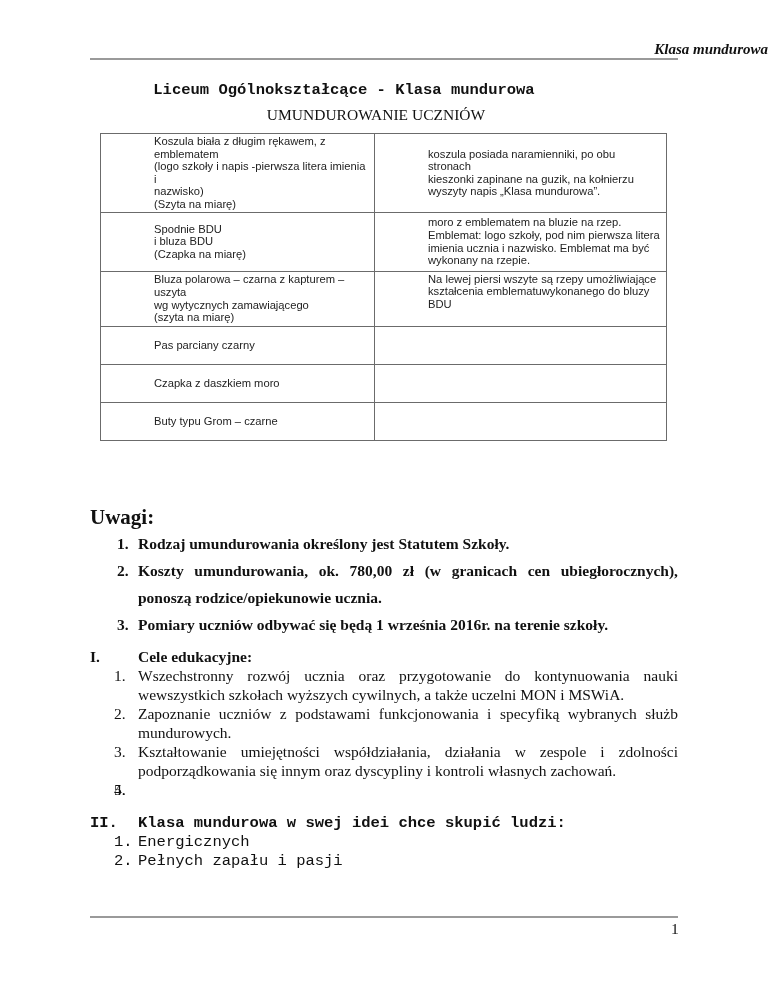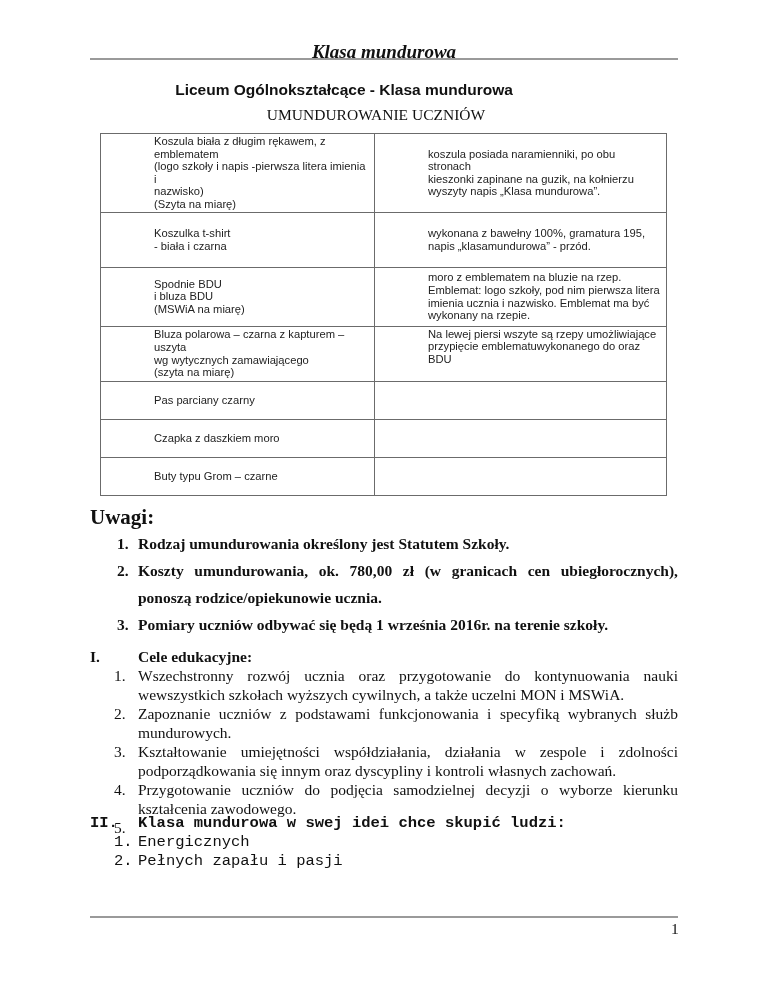--- a/index.html
+++ b/index.html
@@ -1,25 +1,25 @@
 <!DOCTYPE html>
 <html><head>
   <meta charset="utf-8">
   <style>
     html, body { margin: 0; padding: 0; background: #ffffff; }
     body { width: 768px; height: 994px; position: relative; overflow: hidden; color: #111; }
 
-    .header-title { position: absolute; left: 0; width: 768px; top: 41px; text-align: center;
-      font-family: "Liberation Serif", serif; font-style: italic; font-weight: bold; font-size: 19px; }
+    .header-title { position: absolute; left: 0; width: 768px; top: 41px; text-align: right;
+      font-family: "Liberation Serif", serif; font-style: italic; font-weight: bold; font-size: 15px; }
     .rule { position: absolute; left: 90px; width: 588px; height: 2px; background: #9a9a9a; }
     .rule.top { top: 58px; }
     .rule.bottom { top: 916px; }
 
     .doc-title { position: absolute; left: 0; width: 688px; top: 81px; text-align: center;
-      font-family: Liberation Sans, sans-serif; font-weight: bold; font-size: 15.5px; }
+      font-family: Liberation Mono, monospace; font-weight: bold; font-size: 15.5px; }
     .doc-subtitle { position: absolute; left: 0; width: 752px; top: 106px; text-align: center;
       font-family: "Liberation Serif", serif; font-size: 15.5px; }
 
     table.uniform { position: absolute; left: 100px; top: 133px; width: 567px; border-collapse: collapse;
       font-family: "Liberation Sans", sans-serif; font-size: 11.2px; line-height: 12.6px; color: #222; }
     table.uniform td { border: 1px solid #6b6b6b; vertical-align: middle; padding: 1px 5px 1px 5px; }
     table.uniform td.c1 { width: 263px; }
     table.uniform tr.r0 td { height: 66px; }
     table.uniform tr.r1 td { height: 52px; }
     table.uniform tr.r2 td { height: 56px; }
@@ -64,52 +64,42 @@
           <span class="cell-line">(logo szkoły i napis -pierwsza litera imienia i</span>
           <span class="cell-line">nazwisko)</span>
           <span class="cell-line">(Szyta na miarę)</span>
         </td>
         <td class="c2">
           <span class="cell-line">koszula posiada naramienniki, po obu stronach</span>
           <span class="cell-line">kieszonki zapinane na guzik, na kołnierzu</span>
           <span class="cell-line">wyszyty napis „Klasa mundurowa”.</span>
         </td>
       </tr>
-      <tr class="r1">
-        <td class="c1">
-          <span class="cell-line">Koszulka t-shirt</span>
-          <span class="cell-line">- biała i czarna</span>
-        </td>
-        <td class="c2">
-          <span class="cell-line">wykonana z bawełny 100%, gramatura 195,</span>
-          <span class="cell-line">napis „klasamundurowa” - przód.</span>
-        </td>
-      </tr>
       <tr class="r2">
         <td class="c1">
           <span class="cell-line">Spodnie BDU</span>
           <span class="cell-line">i bluza BDU</span>
-          <span class="cell-line">(MSWiA na miarę)</span>
+          <span class="cell-line">(Czapka na miarę)</span>
         </td>
         <td class="c2">
           <span class="cell-line">moro z emblematem na bluzie na rzep.</span>
           <span class="cell-line">Emblemat: logo szkoły, pod nim pierwsza litera</span>
           <span class="cell-line">imienia ucznia i nazwisko. Emblemat ma być</span>
           <span class="cell-line">wykonany na rzepie.</span>
         </td>
       </tr>
       <tr class="r3">
         <td class="c1">
           <span class="cell-line">Bluza polarowa – czarna z kapturem – uszyta</span>
           <span class="cell-line">wg wytycznych zamawiającego</span>
           <span class="cell-line">(szyta na miarę)</span>
         </td>
         <td class="c2">
           <span class="cell-line">Na lewej piersi wszyte są rzepy umożliwiające</span>
-          <span class="cell-line">przypięcie emblematuwykonanego do oraz</span>
+          <span class="cell-line">kształcenia emblematuwykonanego do bluzy</span>
           <span class="cell-line">BDU</span>
         </td>
       </tr>
       <tr class="r4">
         <td class="c1">
           <span class="cell-line">Pas parciany czarny</span>
         </td>
         <td class="c2">
           <span class="cell-line"></span>
         </td>
@@ -151,21 +141,21 @@
 
 <div class="section s1" id="section-0">
   <div class="section-head">
     <span class="roman">I.</span>
     <span>Cele edukacyjne:</span>
   </div>
   <div class="items">
       <div class="item"><span class="num">1.</span><span>Wszechstronny rozwój ucznia oraz przygotowanie do kontynuowania nauki wewszystkich szkołach wyższych cywilnych, a także uczelni MON i MSWiA.</span></div>
       <div class="item"><span class="num">2.</span><span>Zapoznanie uczniów z podstawami funkcjonowania i specyfiką wybranych służb mundurowych.</span></div>
       <div class="item"><span class="num">3.</span><span>Kształtowanie umiejętności współdziałania, działania w zespole i zdolności podporządkowania się innym oraz dyscypliny i kontroli własnych zachowań.</span></div>
-      <div class="item"><span class="num">4.</span><span>Przygotowanie uczniów do podjęcia samodzielnej decyzji o wyborze kierunku kształcenia zawodowego.</span></div>
+      <div class="item"><span class="num">4.</span></div>
       <div class="item"><span class="num">5.</span></div>
     </div>
 </div>
 
 <div class="section s2" id="section-1">
   <div class="section-head">
     <span class="roman">II.</span>
     <span>Klasa mundurowa w swej idei chce skupić ludzi:</span>
   </div>
   <div class="items">

